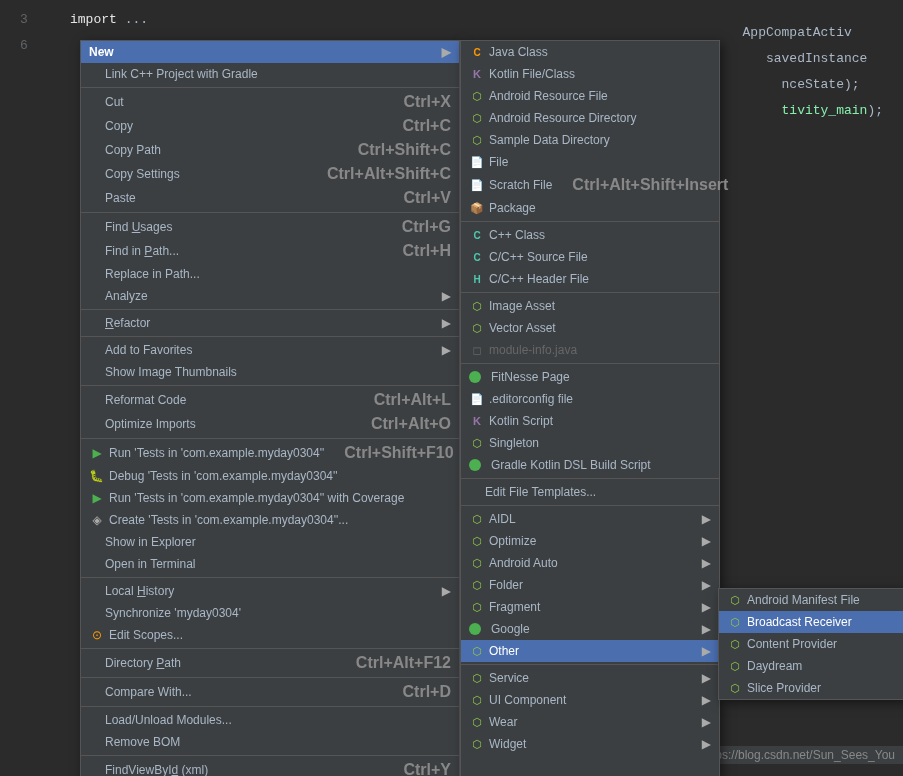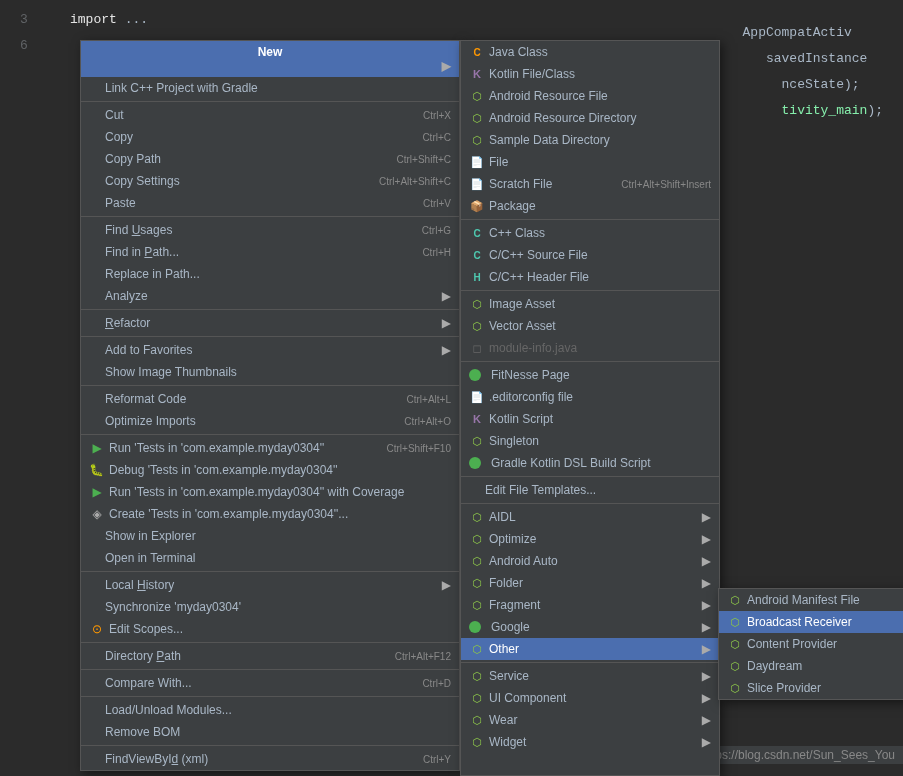--- a/index.html
+++ b/index.html
@@ -49,22 +49,23 @@
     }
 
     .menu-item.highlighted {
       background: #4b6eaf;
       color: #fff;
     }
 
     .menu-item .shortcut {
       margin-left: auto;
       color: #888;
-      font-size: 10px;
+      font-size: 16px;
       padding-left: 20px;
+      font-weight: bold;
     }
 
     .menu-item .arrow {
       margin-left: auto;
       color: #aaa;
     }
 
     .menu-item .icon {
       width: 16px;
       height: 16px;
@@ -80,21 +81,20 @@
       height: 1px;
       background: #555;
       margin: 2px 0;
     }
 
     .menu-item-new {
       background: #4b6eaf;
       color: #fff;
       font-weight: bold;
       padding: 4px 8px 4px 8px;
-      flex-direction: column;
     }
 
     
     .submenu1 {
       position: absolute;
       top: 40px;
       left: 460px;
       width: 260px;
       background: #3c3f41;
       border: 1px solid #555;

